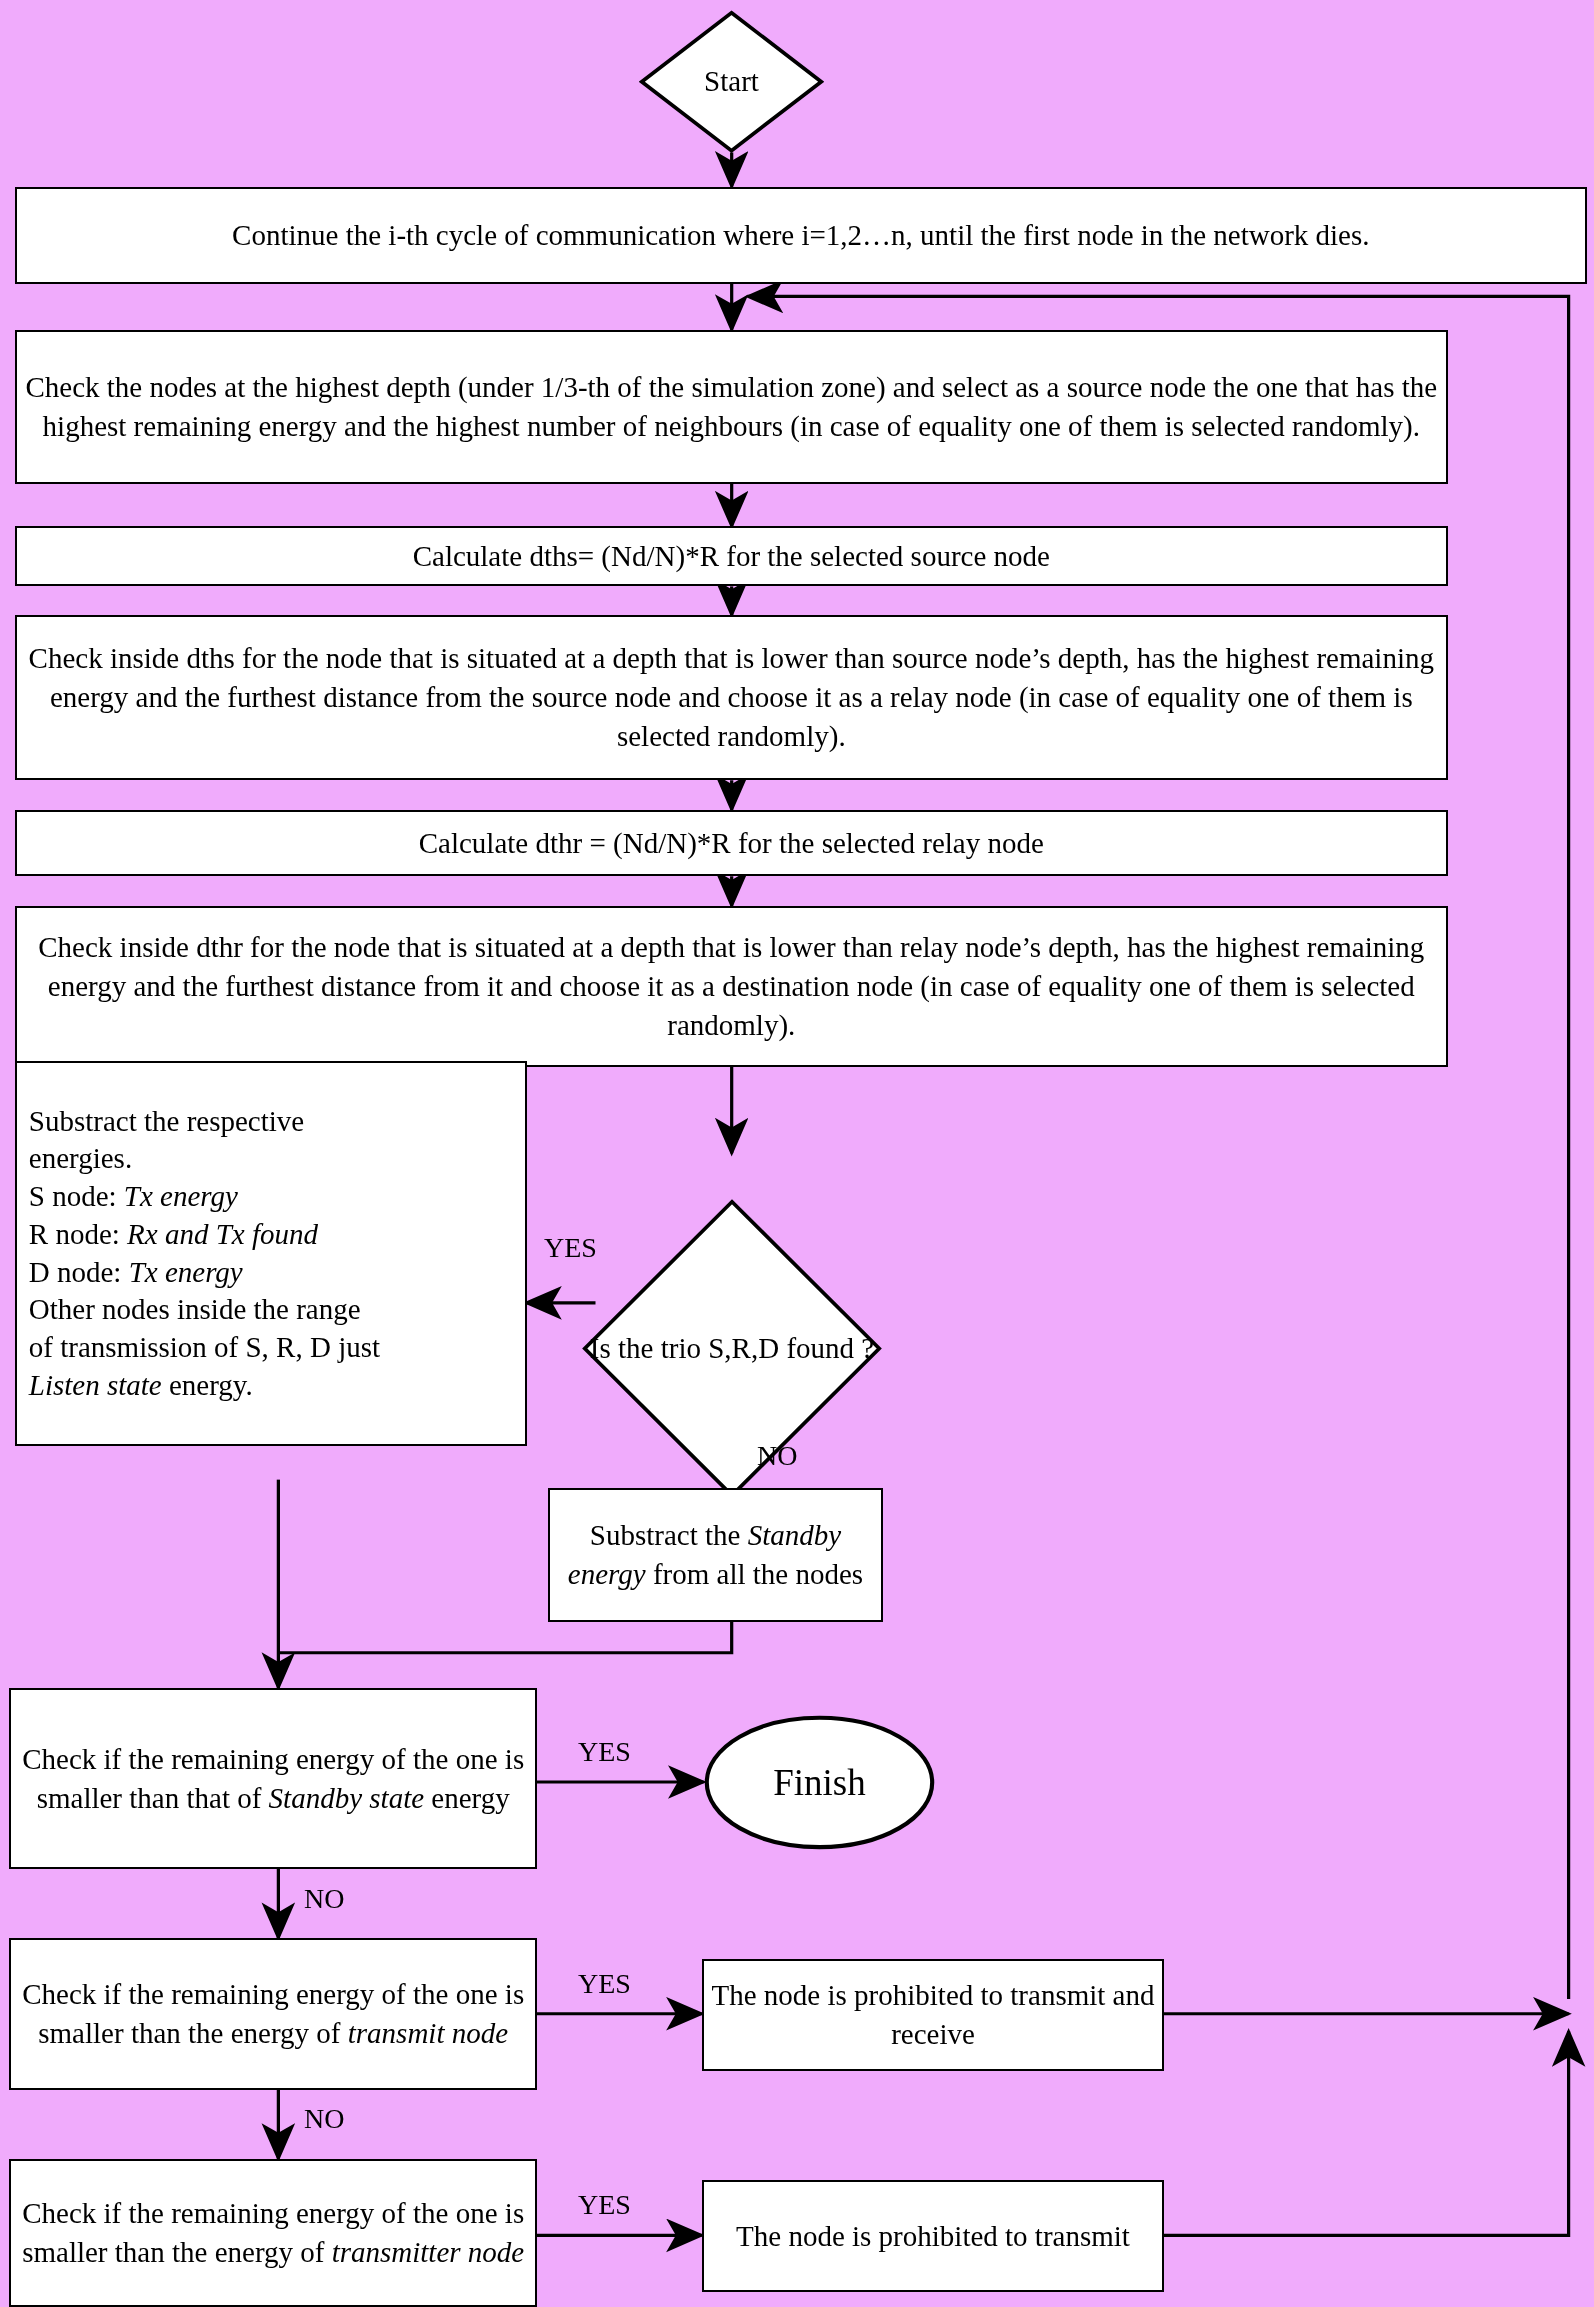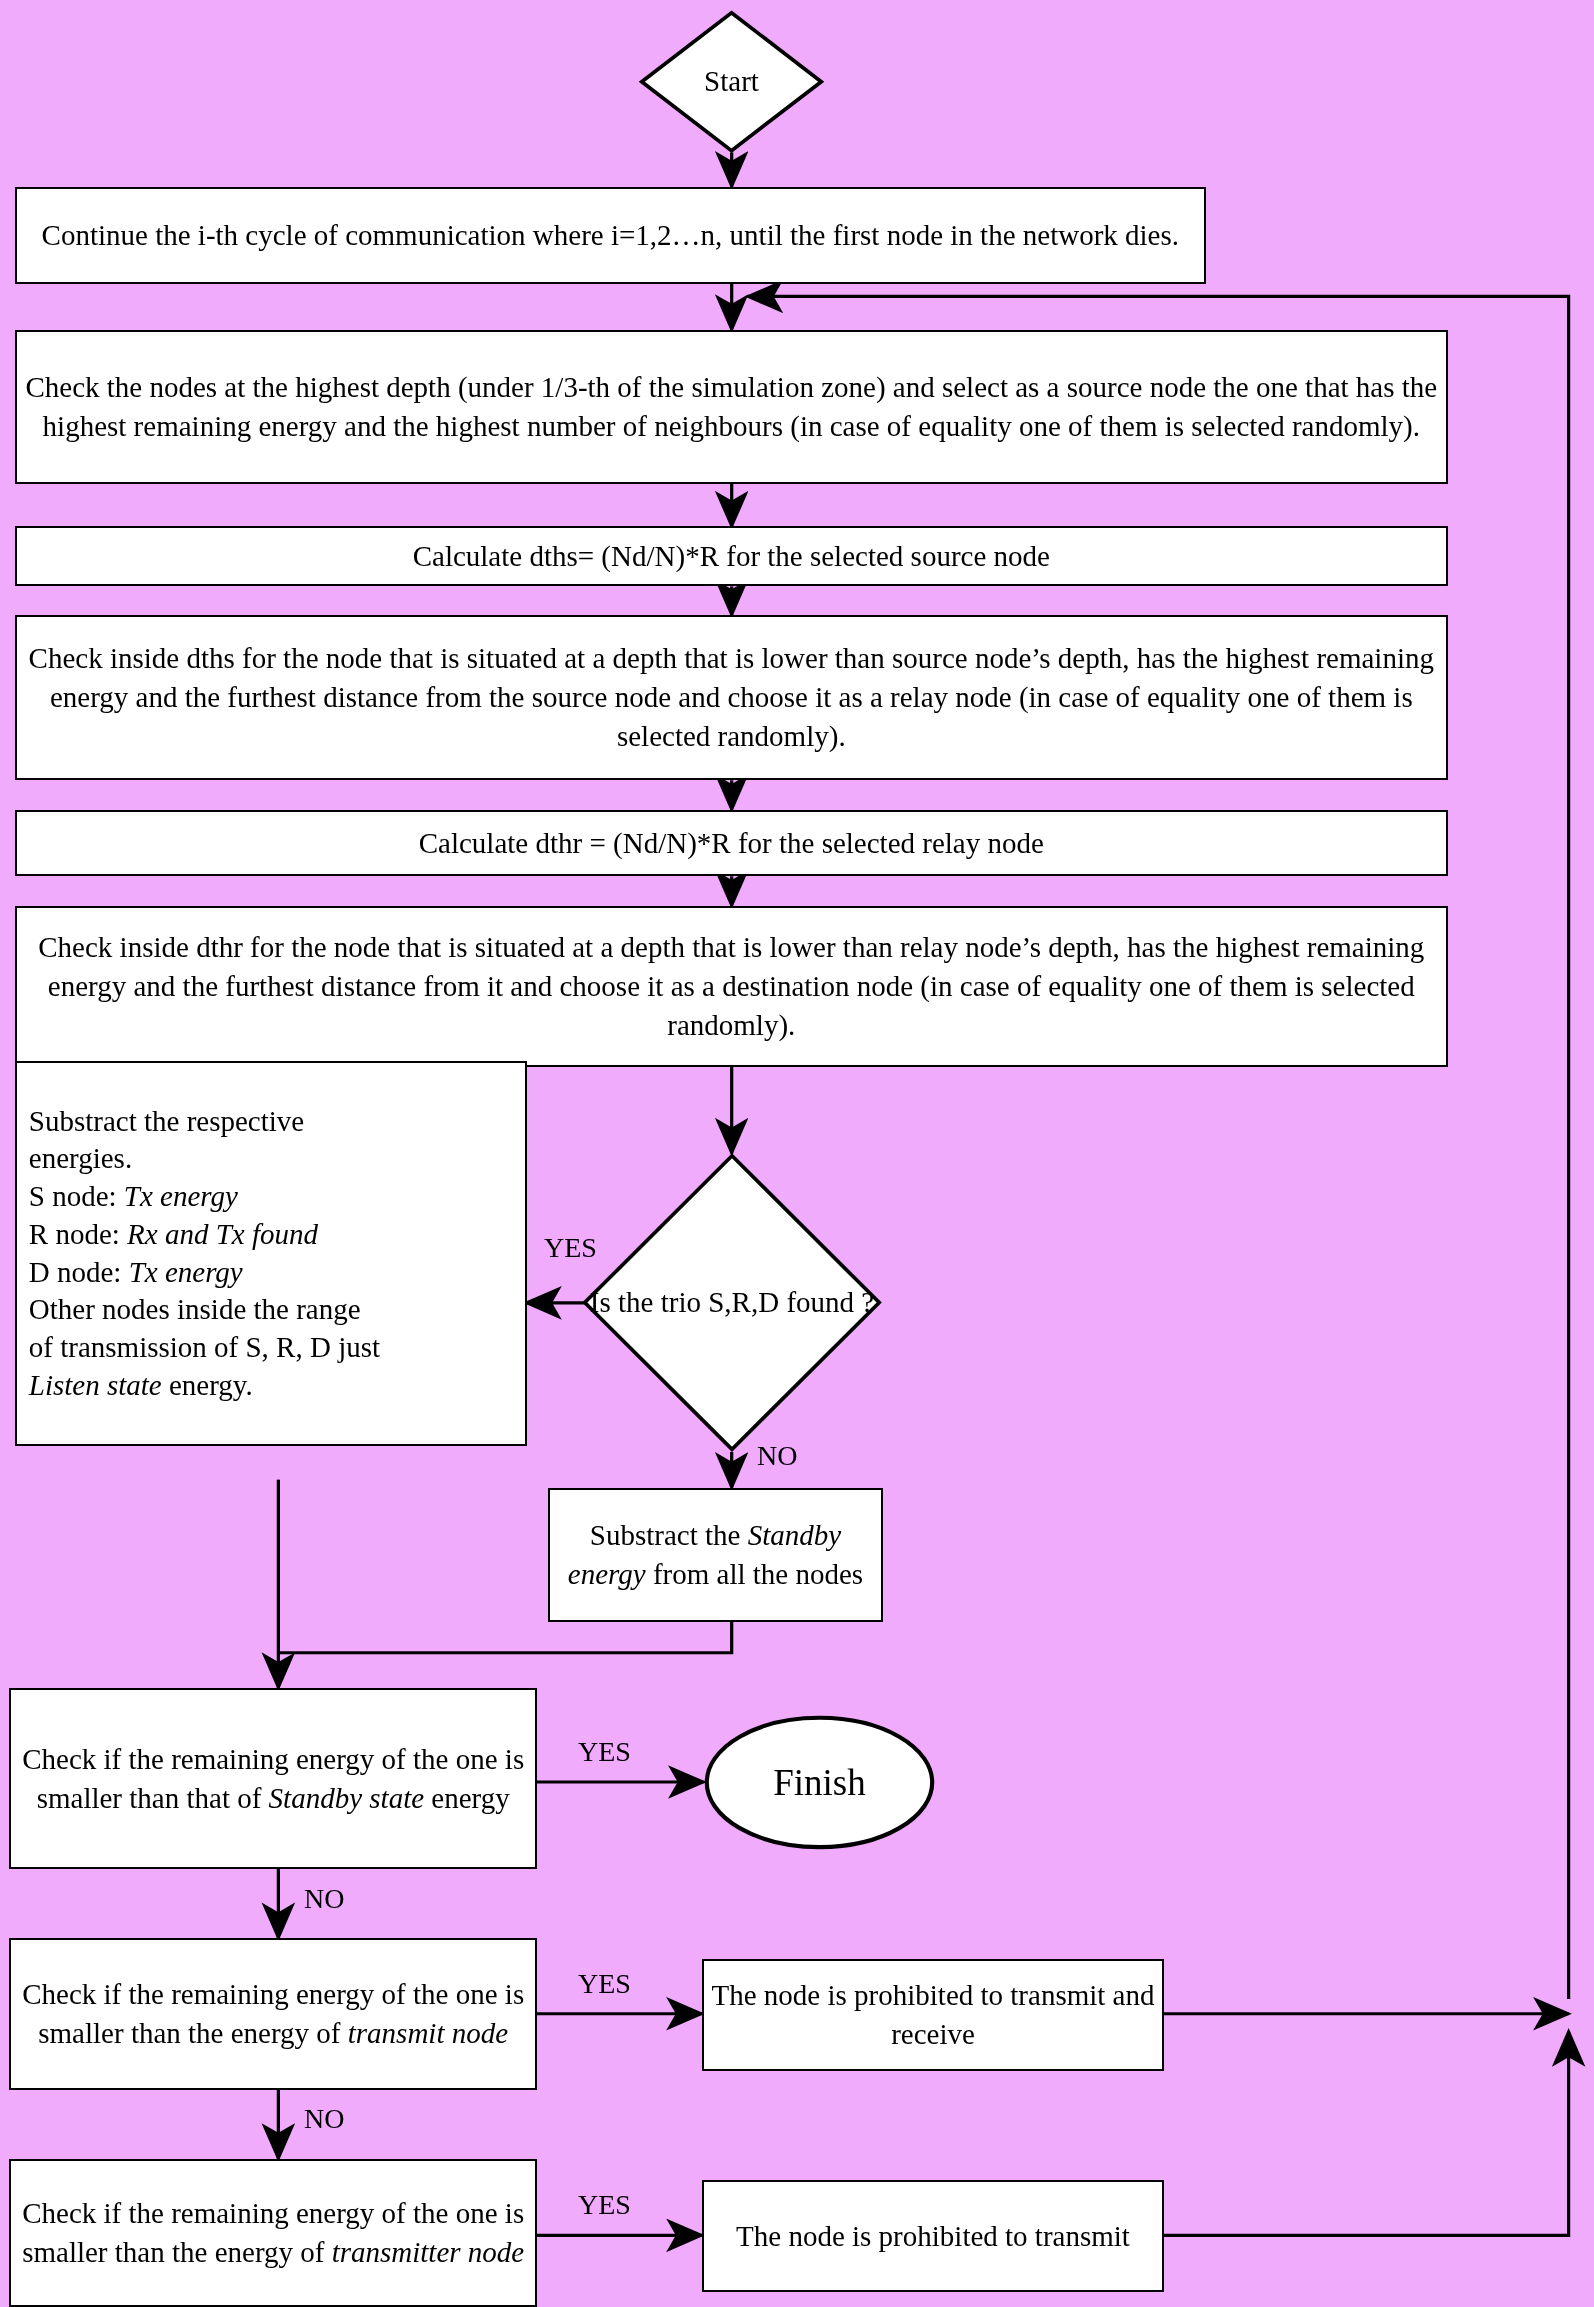--- a/index.html
+++ b/index.html
@@ -133,21 +133,21 @@
     </g>
   </svg>
 
   <div class="diamond-wrap" style="left:639px; top:10.2px; width:185px; height:143px;">
     <svg viewBox="0 0 400 310" preserveAspectRatio="none">
       <polygon points="200,6 394,155 200,304 6,155" fill="#fff" stroke="#000" stroke-width="8"></polygon>
     </svg>
     <div class="dlabel">Start</div>
   </div>
 
-  <div class="node proc" style="left:14.8px; top:187px; width:1191px; height:97px;">
+  <div class="node proc" style="left:14.8px; top:187px; width:1572px; height:97px;">
     <span class="txt">Continue the i-th cycle of communication where i=1,2…n, until the first node in the network dies.</span>
   </div>
 
   <div class="node proc" style="left:14.8px; top:330px; width:1433px; height:154px;">
     <span class="txt">Check the nodes at the highest depth (under 1/3-th of the simulation zone) and select as a source node the one that has the highest remaining energy and the highest number of neighbours (in case of equality one of them is selected randomly).</span>
   </div>
 
   <div class="node proc" style="left:14.8px; top:526px; width:1433px; height:60px;">
     <span class="txt">Calculate dths= (Nd/N)*R for the selected source node</span>
   </div>
@@ -170,21 +170,21 @@
         <div>energies.</div>
         <div>S node: <i>Tx energy</i></div>
         <div>R node: <i>Rx and Tx found</i></div>
         <div>D node: <i>Tx energy</i></div>
         <div>Other nodes inside the range</div>
         <div>of transmission of S, R, D just</div>
         <div><i>Listen state</i> energy.</div>
       </span>
   </div>
 
-  <div class="diamond-wrap" style="left:582px; top:1153px; width:300px; height:299px;">
+  <div class="diamond-wrap" style="left:582px; top:1199px; width:300px; height:299px;">
     <svg viewBox="0 0 650 648" preserveAspectRatio="none">
       <polygon points="325,6 644,324 325,642 6,324" fill="#fff" stroke="#000" stroke-width="8"></polygon>
     </svg>
     <div class="dlabel">Is the trio S,R,D found ?</div>
   </div>
 
   <div class="node proc" style="left:548px; top:1488px; width:335px; height:134px;">
     <span class="txt" id="substract-standby-parts"><span>Substract the  </span><i>Standby energy</i><span> from all the nodes</span></span>
   </div>
 

